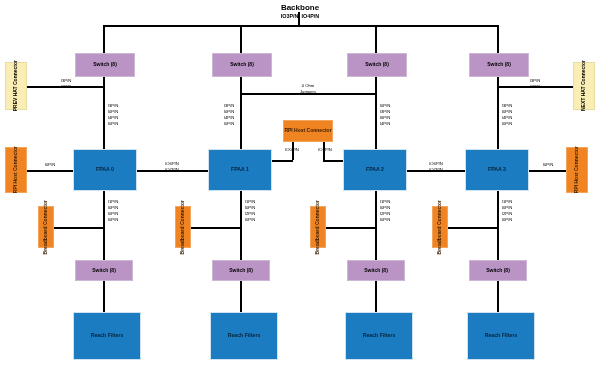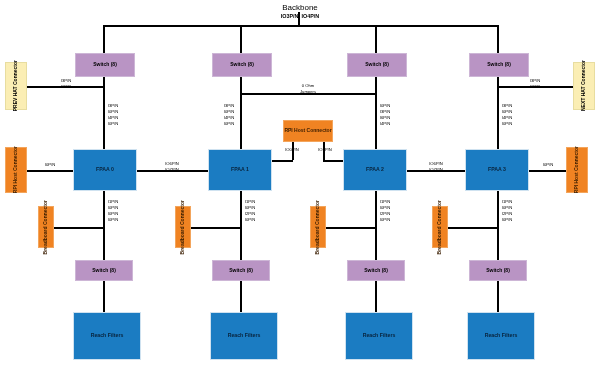--- a/index.html
+++ b/index.html
@@ -79,21 +79,21 @@
   #title {
     position: absolute;
     left: 0;
     top: 3px;
     width: 600px;
     text-align: center;
     z-index: 4;
   }
   #title .t1 {
     font-size: 8px;
-    font-weight: normal;
+    font-weight: bold;
     color: #000;
     display: block;
   }
   #title .t2 {
     font-size: 5.4px;
     font-weight: bold;
     color: #000;
     display: block;
     margin-top: 1px;
   }

